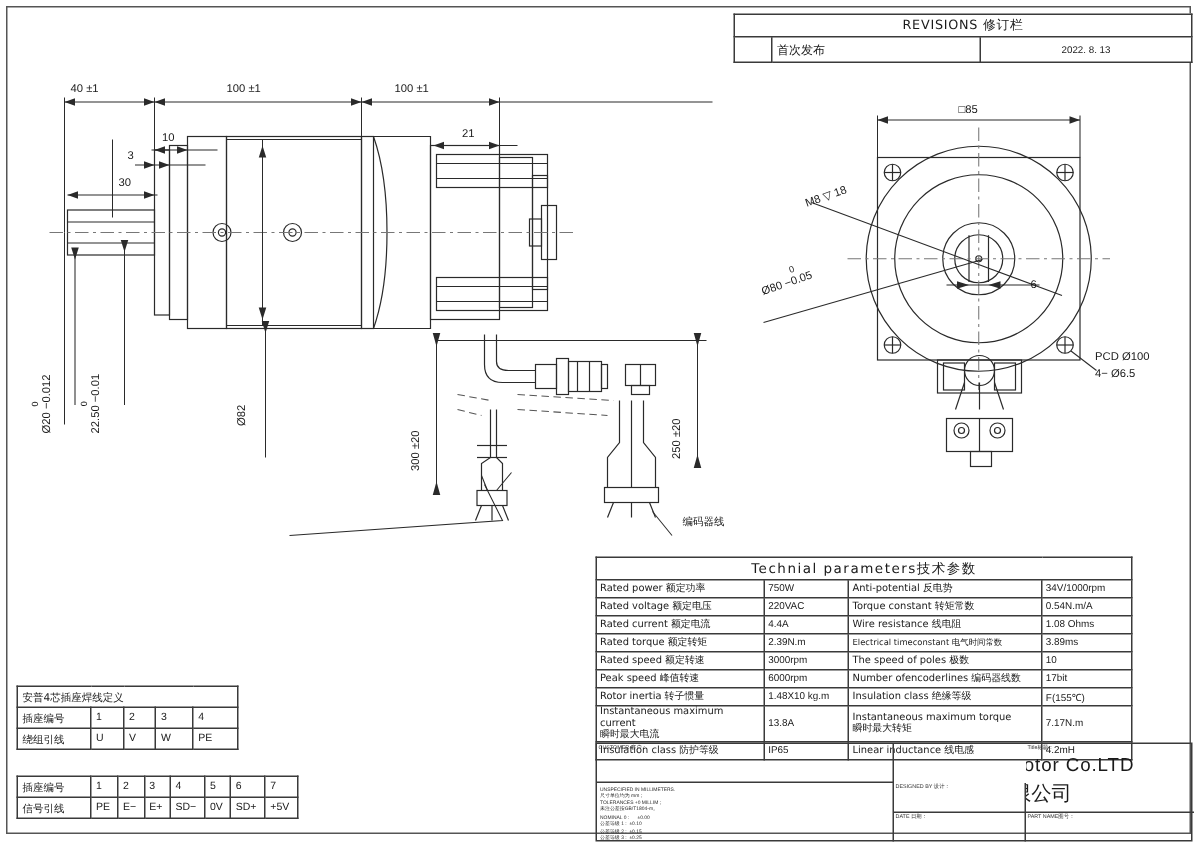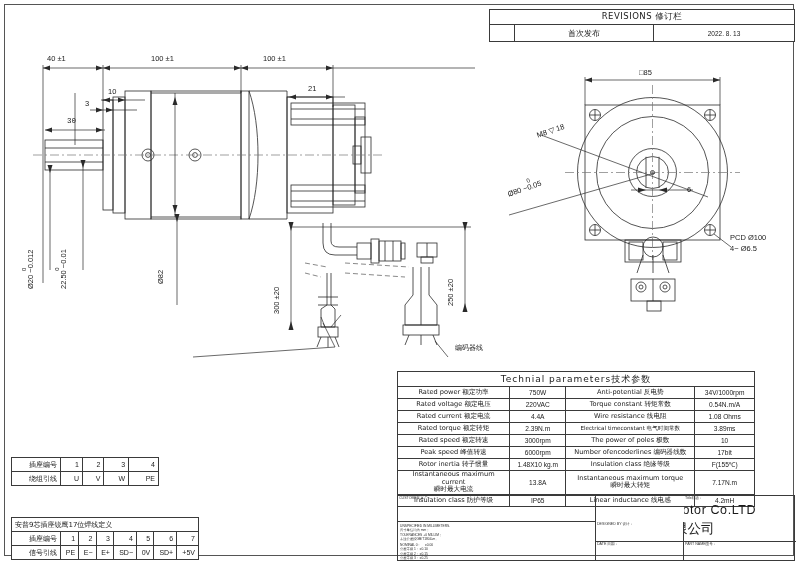--- a/index.html
+++ b/index.html
@@ -13,33 +13,33 @@
     border:1px solid #555;box-sizing:border-box;background:#fff;
   }
   .abs{position:absolute;}
   .dim{position:absolute;white-space:nowrap;font-size:7.5px;font-family:"Liberation Sans",sans-serif;}
 
   
   table.dwg{position:absolute;border-collapse:collapse;font-size:7.5px;
     font-family:"Liberation Sans",sans-serif;background:#fff;}
   table.dwg td,table.dwg th{border:1px solid #3a3a3a;padding:1px 3px;
     font-weight:normal;text-align:left;vertical-align:middle;}
-  table.dwg .ctr{text-align:right;}
+  table.dwg .ctr{text-align:left;}
   .cn{font-family:"DejaVu Sans",sans-serif;}
 
   
   #revisions{left:484px;top:4px;width:306px;}
   #revisions .title{text-align:center;font-size:8.5px;letter-spacing:.5px;}
   #revisions .hdr{text-align:center;font-size:8px;}
-  #revisions .r1{text-align:center;font-size:8px;}
+  #revisions .r1{text-align:left;font-size:8px;}
   #revisions .date{text-align:center;font-size:6.5px;}
 
   
   #tech{left:392px;top:366px;width:358px;}
-  #tech td{padding:0 2px;height:11px;font-size:6.6px;text-align:center;}
+  #tech td{padding:0 2px;height:11px;font-size:6.6px;}
   #tech .thead{text-align:center;font-size:9px;letter-spacing:1px;height:14px;}
   #tech .lbl{width:128px;}
   #tech .val{width:60px;}
   #tech .lbl2{width:150px;margin-top:11px;}
   #tech .val2{width:60px;}
 
   
   #plug4{left:6px;top:452px;width:148px;}
   #plug4 td{height:11px;font-size:7px;}
   #plug9{left:6px;top:512px;width:188px;}
@@ -218,21 +218,21 @@
       <path d="M443 352 L430 336"></path>
       <path d="M326 322 l10 -12 M320 322 l-4 -10"></path>
     </g>
   </svg>
 
   <div class="dim" style="left:42px;top:49px;">40 ±1</div>
   <div class="dim" style="left:146px;top:49px;">100 ±1</div>
   <div class="dim" style="left:258px;top:49px;">100 ±1</div>
   <div class="dim" style="left:103px;top:82px;">10</div>
   <div class="dim" style="left:80px;top:94px;">3</div>
-  <div class="dim" style="left:62px;top:112px;font-family:Liberation Mono, monospace;">30</div>
+  <div class="dim" style="left:74px;top:112px;">30</div>
   <div class="dim" style="left:303px;top:79px;">21</div>
   <div class="dim" style="left:276px;top:300px;transform:rotate(-90deg);transform-origin:left bottom;">300 ±20</div>
   <div class="dim" style="left:450px;top:292px;transform:rotate(-90deg);transform-origin:left bottom;">250 ±20</div>
 
   <div class="abs" style="left:30px;top:270px;transform:rotate(-90deg);transform-origin:left bottom;">
     <div style="font-size:6px;text-align:center;margin-bottom:-1px;">0</div>
     <div class="dim" style="position:relative;font-size:7.5px;">Ø20 −0.012</div>
   </div>
   <div class="abs" style="left:63px;top:270px;transform:rotate(-90deg);transform-origin:left bottom;">
     <div style="font-size:6px;text-align:center;margin-bottom:-1px;">0</div>
@@ -368,21 +368,21 @@
     </tr>
     <tr>
       <td class="lbl cn">Rated torque  额定转矩</td>
       <td class="val">2.39N.m</td>
       <td class="lbl2 cn" style="font-size:5.6px">Electrical timeconstant 电气时间常数</td>
       <td class="val2">3.89ms</td>
     </tr>
     <tr>
       <td class="lbl cn">Rated speed  额定转速</td>
       <td class="val">3000rpm</td>
-      <td class="lbl2 cn">The power of poles  极数</td>
+      <td class="lbl2 cn">The speed of poles  极数</td>
       <td class="val2">10</td>
     </tr>
     <tr>
       <td class="lbl cn">Peak speed  峰值转速</td>
       <td class="val">6000rpm</td>
       <td class="lbl2 cn">Number ofencoderlines  编码器线数</td>
       <td class="val2">17bit</td>
     </tr>
     <tr>
       <td class="lbl cn">Rotor inertia  转子惯量</td>
@@ -402,42 +402,42 @@
       <td class="lbl cn">Insulation class  防护等级</td>
       <td class="val">IP65</td>
       <td class="lbl2 cn">Linear inductance  线电感</td>
       <td class="val2">4.2mH</td>
     </tr>
   </tbody>
     </table>
 
   <table class="dwg" id="plug4">
     <tbody>
+        <tr>
+      <td class="tbl-title cn" colspan="5">安普4芯插座焊线定义</td>
+    </tr>
     <tr>
       <td class="cn ctr" style="width:42px">插座编号</td>
       <td class="ctr">1</td>
       <td class="ctr">2</td>
       <td class="ctr">3</td>
       <td class="ctr">4</td>
     </tr>
     <tr>
       <td class="cn ctr">绕组引线</td>
       <td class="ctr">U</td>
       <td class="ctr">V</td>
       <td class="ctr">W</td>
       <td class="ctr">PE</td>
     </tr>
   </tbody>
     </table>
 
   <table class="dwg" id="plug9">
     <tbody>
-        <tr>
-      <td class="tbl-title cn" colspan="8">安普9芯插座锐鹰17位焊线定义</td>
-    </tr>
     <tr>
       <td class="cn ctr" style="width:42px">插座编号</td>
       <td class="ctr">1</td>
       <td class="ctr">2</td>
       <td class="ctr">3</td>
       <td class="ctr">4</td>
       <td class="ctr">5</td>
       <td class="ctr">6</td>
       <td class="ctr">7</td>
     </tr>

